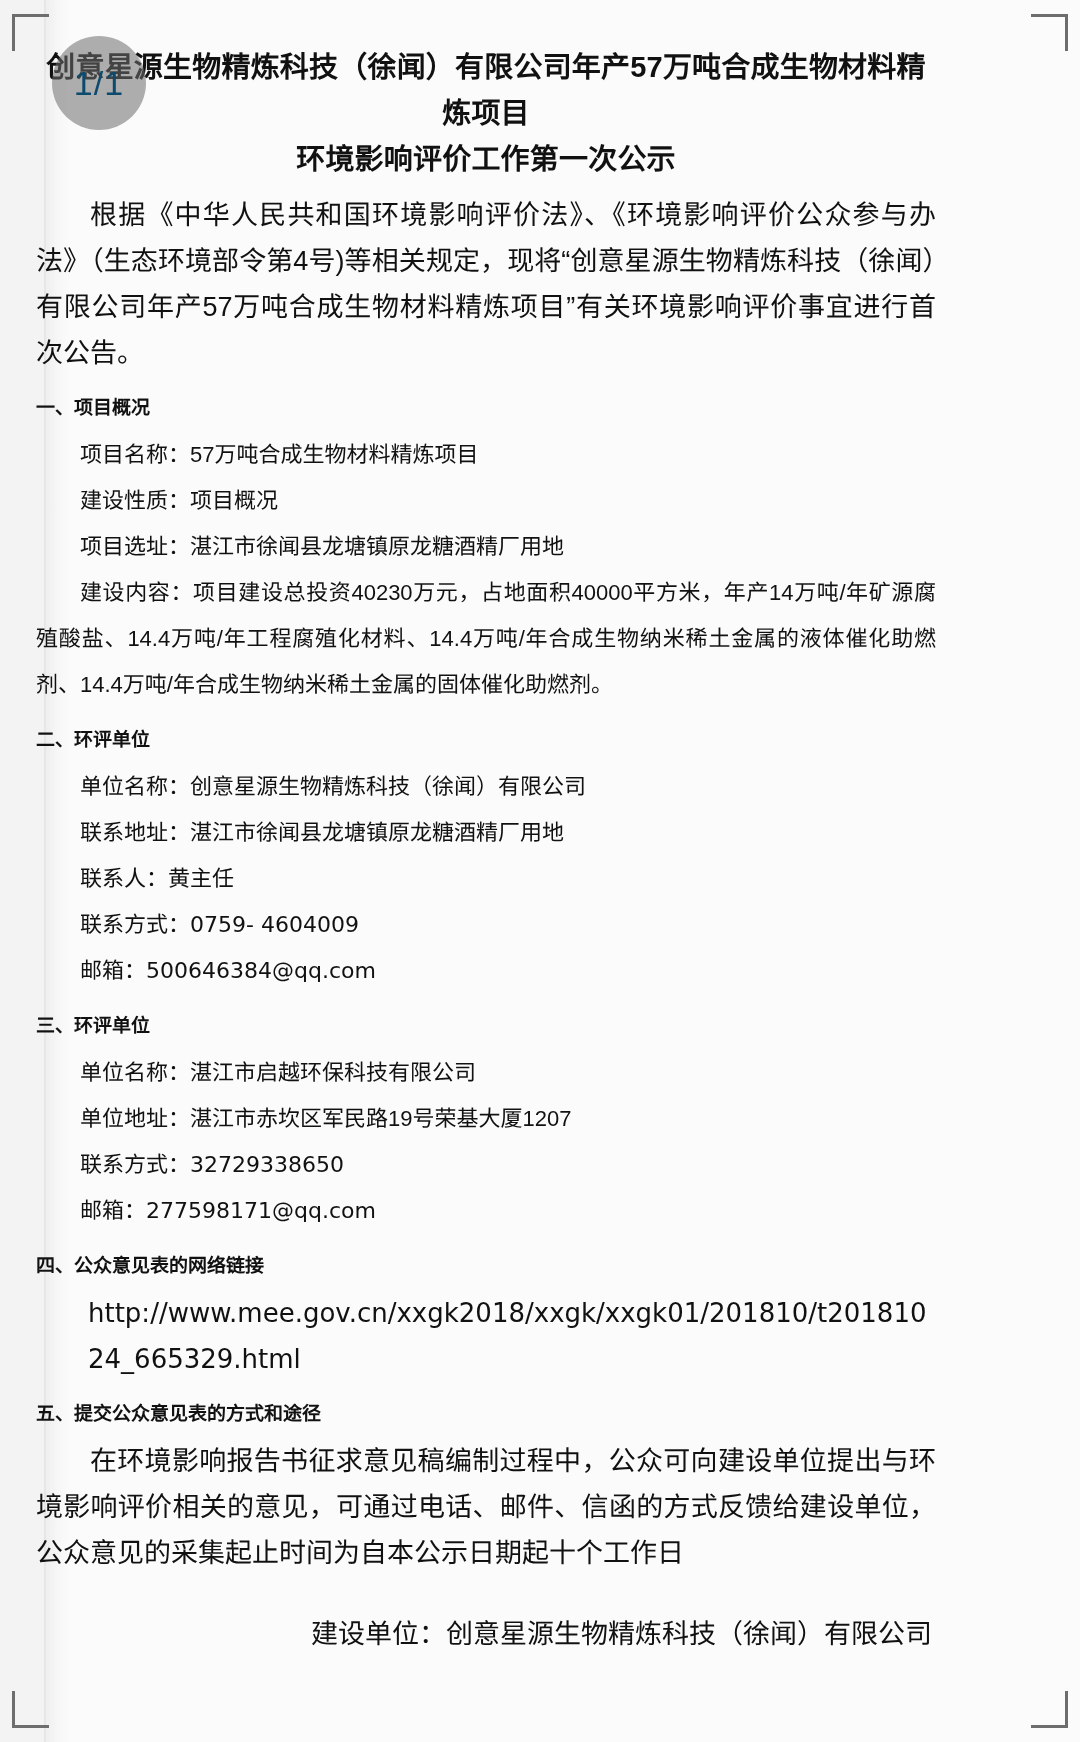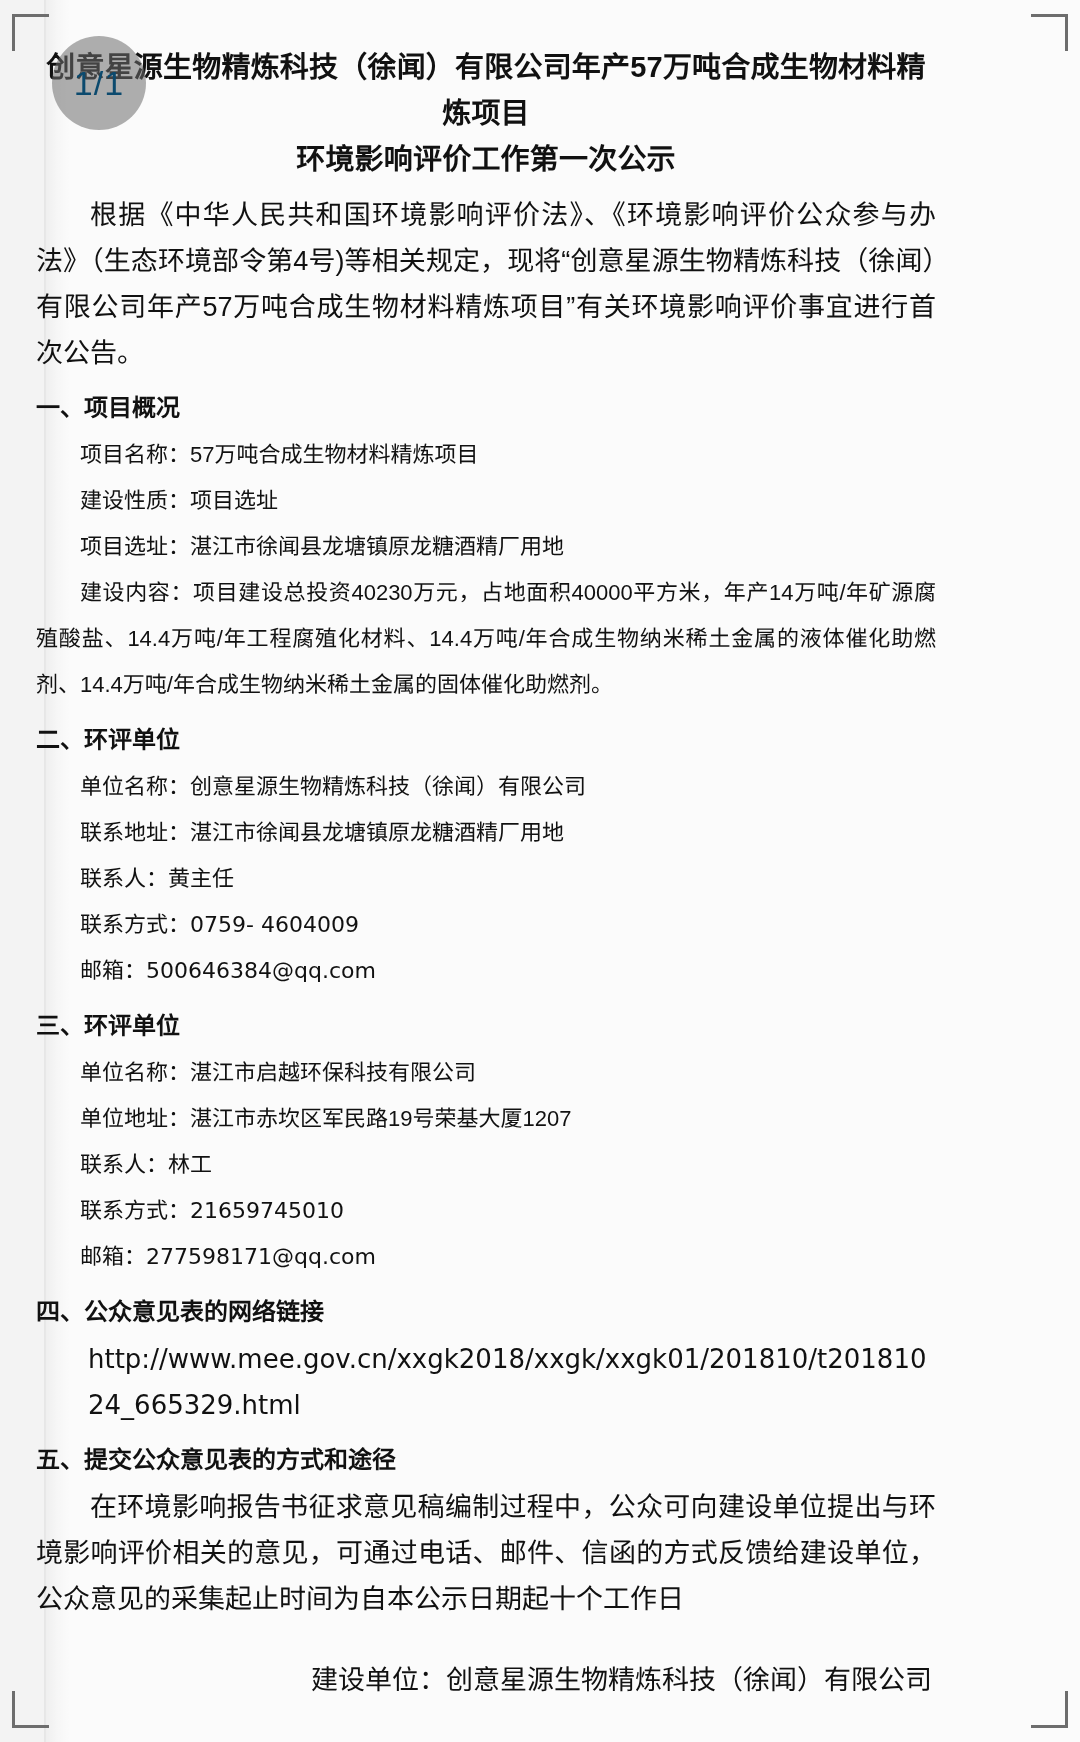--- a/index.html
+++ b/index.html
@@ -96,21 +96,21 @@
   p.para {
     font-size: 27px;
     line-height: 46px;
     margin: 10px 0 0 0;
     text-align: justify;
     text-justify: inter-ideograph;
     text-indent: 2em;
   }
 
   h2.section {
-    font-size: 24px;
+    font-size: 19px;
     font-weight: bold;
     line-height: 48px;
     margin: 8px 0 0 0;
   }
 
   .field {
     font-size: 22px;
     line-height: 46px;
     margin: 0;
     padding-left: 2em;
@@ -174,21 +174,21 @@
       <span class="line2">环境影响评价工作第一次公示</span>
     </h1>
 
     <p class="para">根据《中华人民共和国环境影响评价法》、《环境影响评价公众参与办法》（生态环境部令第4号)等相关规定，现将“创意星源生物精炼科技（徐闻）有限公司年产57万吨合成生物材料精炼项目”有关环境影响评价事宜进行首次公告。</p>
 
     <h2 class="section">一、项目概况</h2>
     <p class="field">
       <span class="label">项目名称：</span><span class="value">57万吨合成生物材料精炼项目</span>
     </p>
     <p class="field">
-      <span class="label">建设性质：</span><span class="value">项目选址</span>
+      <span class="label">建设性质：</span><span class="value">项目概况</span>
     </p>
     <p class="field">
       <span class="label">项目选址：</span><span class="value">湛江市徐闻县龙塘镇原龙糖酒精厂用地</span>
     </p>
     <p class="field wrap">
       <span class="label" style="margin-left:2em">建设内容：</span><span class="value">项目建设总投资40230万元，占地面积40000平方米，年产14万吨/年矿源腐殖酸盐、14.4万吨/年工程腐殖化材料、14.4万吨/年合成生物纳米稀土金属的液体催化助燃剂、14.4万吨/年合成生物纳米稀土金属的固体催化助燃剂。</span>
     </p>
 
     <h2 class="section">二、环评单位</h2>
     <p class="field">
@@ -208,24 +208,21 @@
     </p>
 
     <h2 class="section">三、环评单位</h2>
     <p class="field">
       <span class="label">单位名称：</span><span class="value">湛江市启越环保科技有限公司</span>
     </p>
     <p class="field">
       <span class="label">单位地址：</span><span class="value">湛江市赤坎区军民路19号荣基大厦1207</span>
     </p>
     <p class="field">
-      <span class="label">联系人：</span><span class="value">林工</span>
-    </p>
-    <p class="field">
-      <span class="label">联系方式：</span><span class="value mono-val">21659745010</span>
+      <span class="label">联系方式：</span><span class="value mono-val">32729338650</span>
     </p>
     <p class="field">
       <span class="label">邮箱：</span><span class="value mono-val">277598171@qq.com</span>
     </p>
 
     <h2 class="section">四、公众意见表的网络链接</h2>
     <div class="link-line">http://www.mee.gov.cn/xxgk2018/xxgk/xxgk01/201810/t20181024_665329.html</div>
 
     <h2 class="section">五、提交公众意见表的方式和途径</h2>
     <p class="body-para">在环境影响报告书征求意见稿编制过程中，公众可向建设单位提出与环境影响评价相关的意见，可通过电话、邮件、信函的方式反馈给建设单位，公众意见的采集起止时间为自本公示日期起十个工作日</p>

